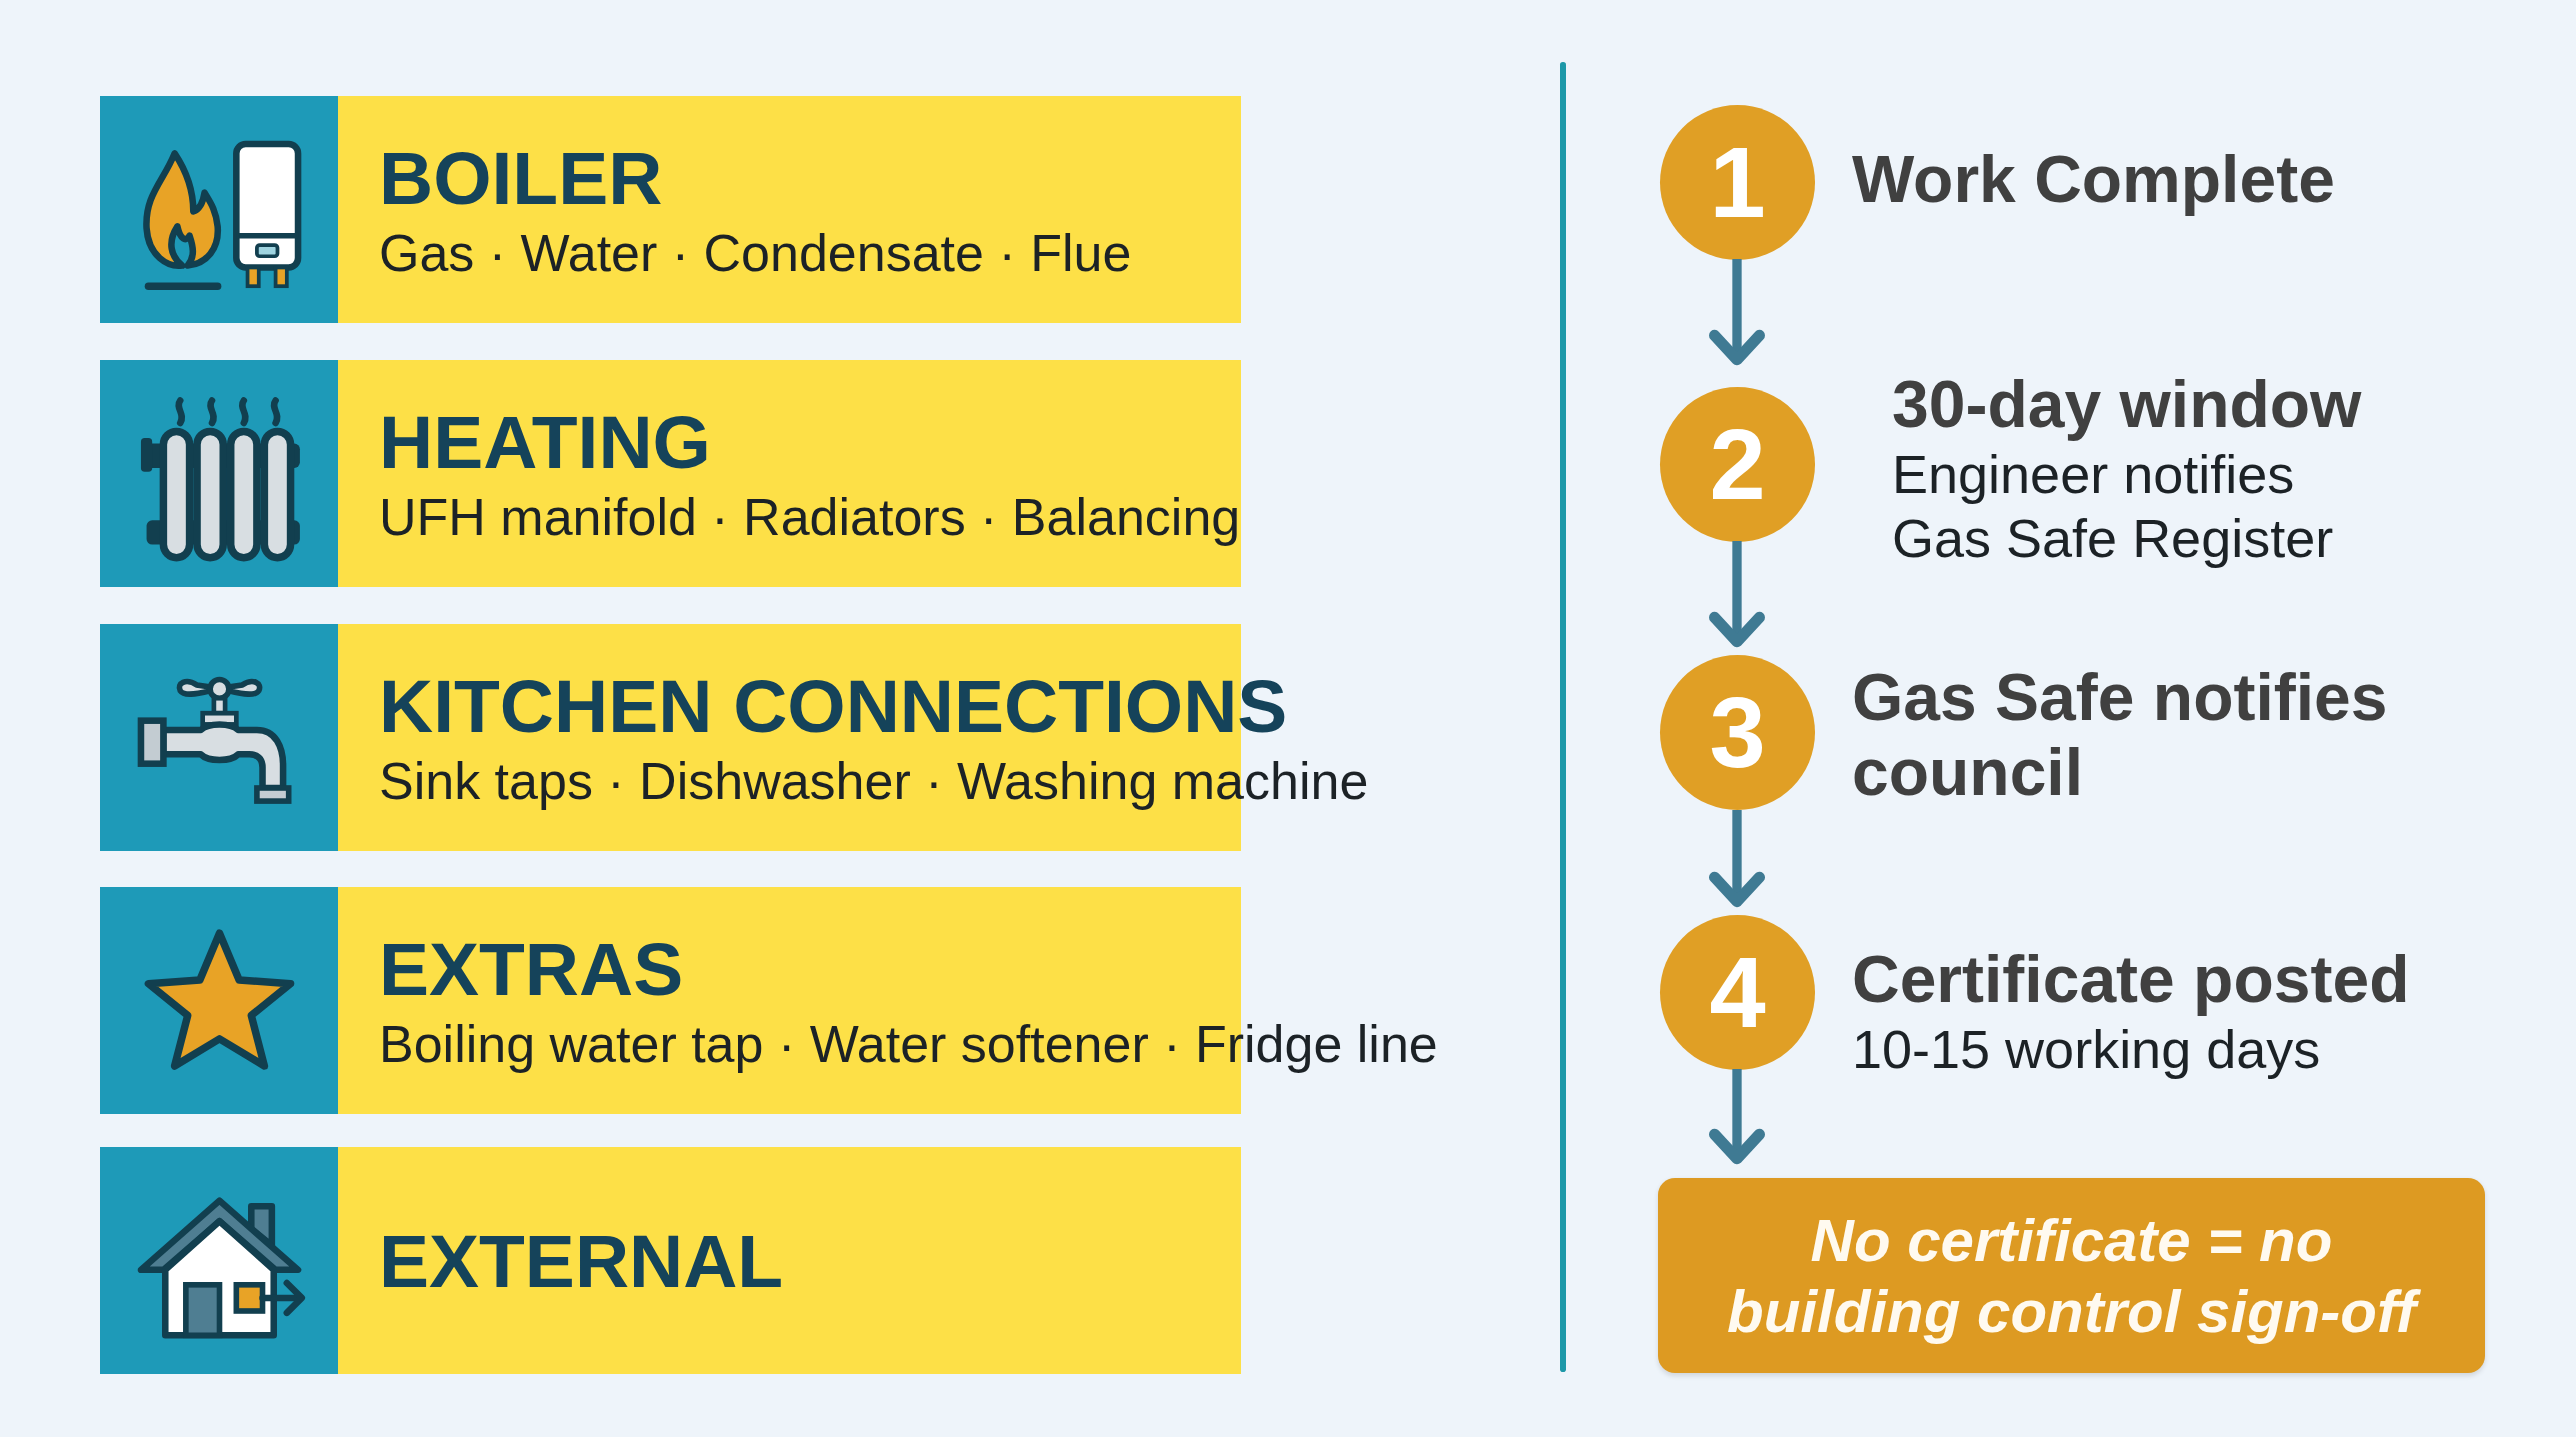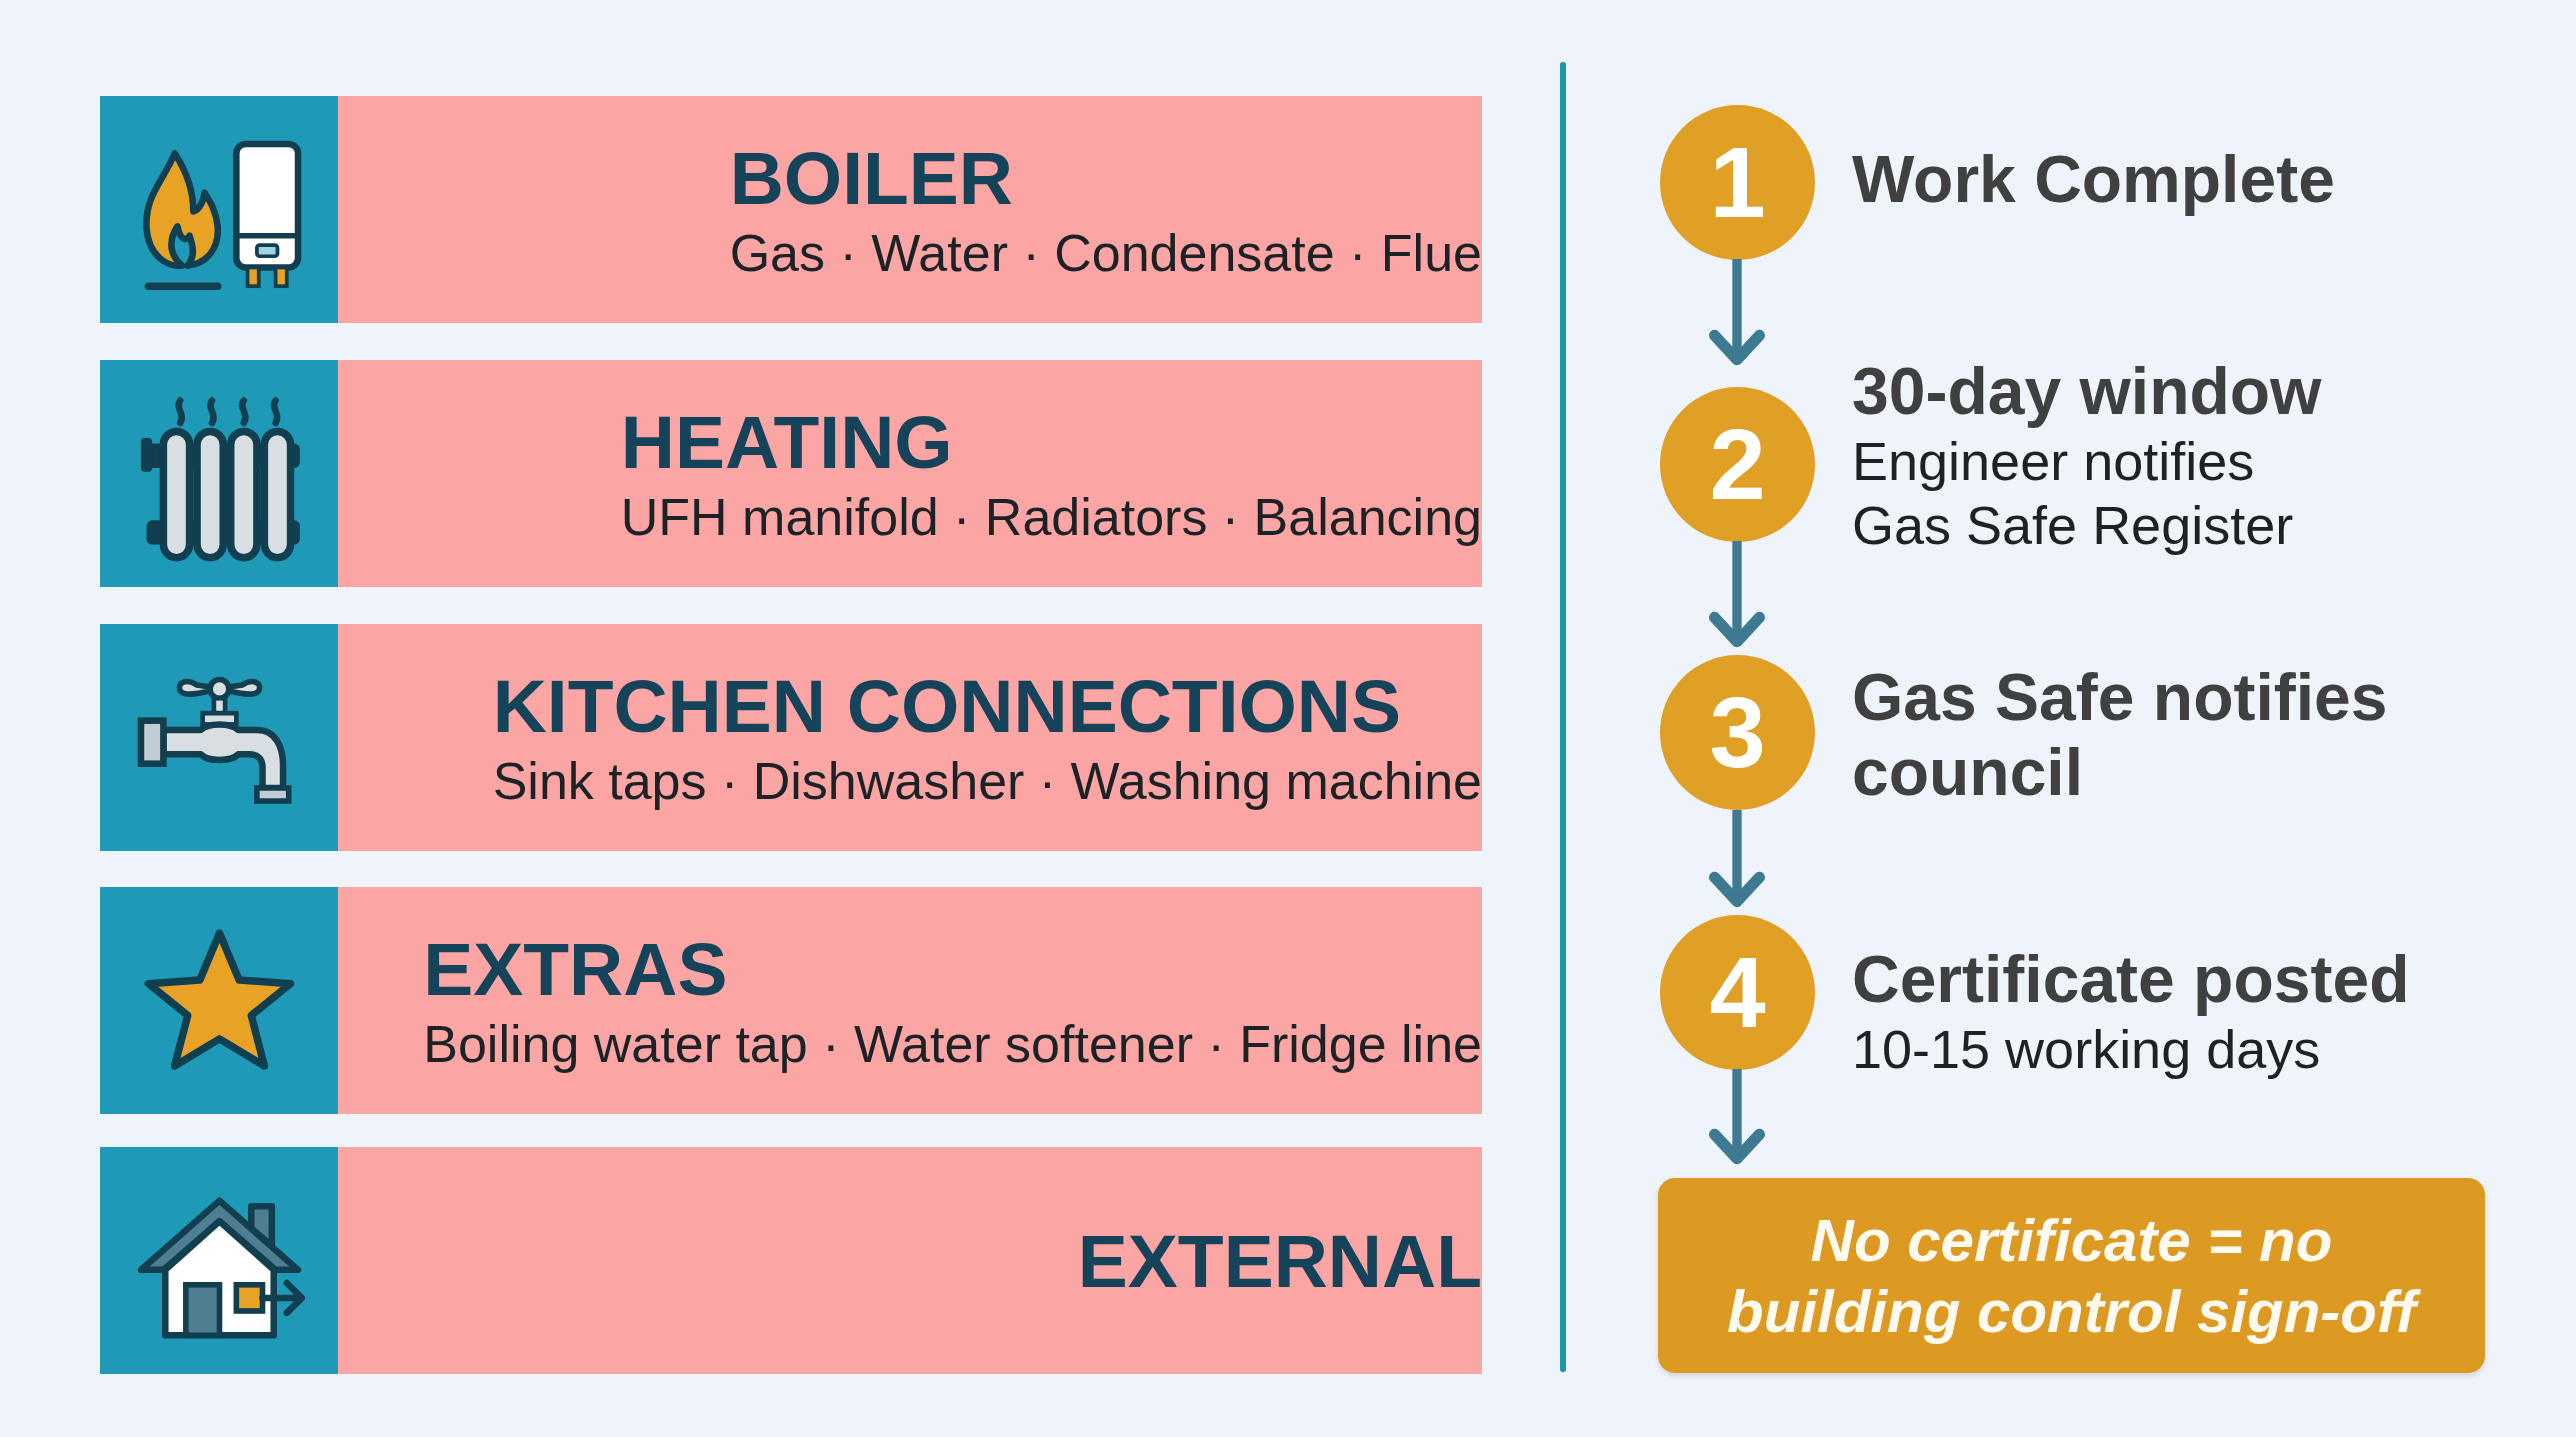--- a/index.html
+++ b/index.html
@@ -2,22 +2,22 @@
 <html style="font-size:15px"><head>
 <meta charset="utf-8">
 <style>
   html, body { margin: 0; padding: 0; }
   body {
     width: 2576px; height: 1438px; position: relative; overflow: hidden;
     background: #eef4fa;
     font-family: "Liberation Sans", "DejaVu Sans", sans-serif;
   }
   .card {
-    position: absolute; left: 100px; width: 1382px; height: 227px;
-    background: #fca5a5; display: flex; justify-content: space-between;
+    position: absolute; left: 100px; width: 1141px; height: 227px;
+    background: #fde047; display: flex;
   }
   .card .icon-box {
     width: 238px; height: 227px; background: #1e9ab8;
     display: flex; align-items: center; justify-content: center;
     flex: 0 0 238px;
   }
   .card .icon-box svg { width: 187px; height: 187px; }
   .card .text { padding-left: 41px; display: flex; flex-direction: column; justify-content: center; }
   .card .title {
     color: #15435a; font-weight: bold; font-size: 75px; line-height: 86px;
@@ -150,21 +150,21 @@
 <div class="step-text" style="top:142px;">
   <div class="step-title">Work Complete</div>
 </div>
 
 <svg class="arrow" style="top:259px;height:110px;" viewBox="0 0 60 118">
   <line x1="30" y1="0" x2="30" y2="108" stroke="#3f7a93" stroke-width="10"></line>
   <polyline points="6,82 30,108 54,82" fill="none" stroke="#3f7a93" stroke-width="12" stroke-linecap="round" stroke-linejoin="round"></polyline>
 </svg>
 
 <div class="step-circle" style="top:387px;">2</div>
-<div class="step-text" style="top:354px;">
+<div class="step-text" style="top:367px;margin-left:40px;">
   <div class="step-title">30-day window</div>
   <div class="step-sub">Engineer notifies</div>
   <div class="step-sub">Gas Safe Register</div>
 </div>
 
 <svg class="arrow" style="top:541px;height:110px;" viewBox="0 0 60 118">
   <line x1="30" y1="0" x2="30" y2="108" stroke="#3f7a93" stroke-width="10"></line>
   <polyline points="6,82 30,108 54,82" fill="none" stroke="#3f7a93" stroke-width="12" stroke-linecap="round" stroke-linejoin="round"></polyline>
 </svg>
 

